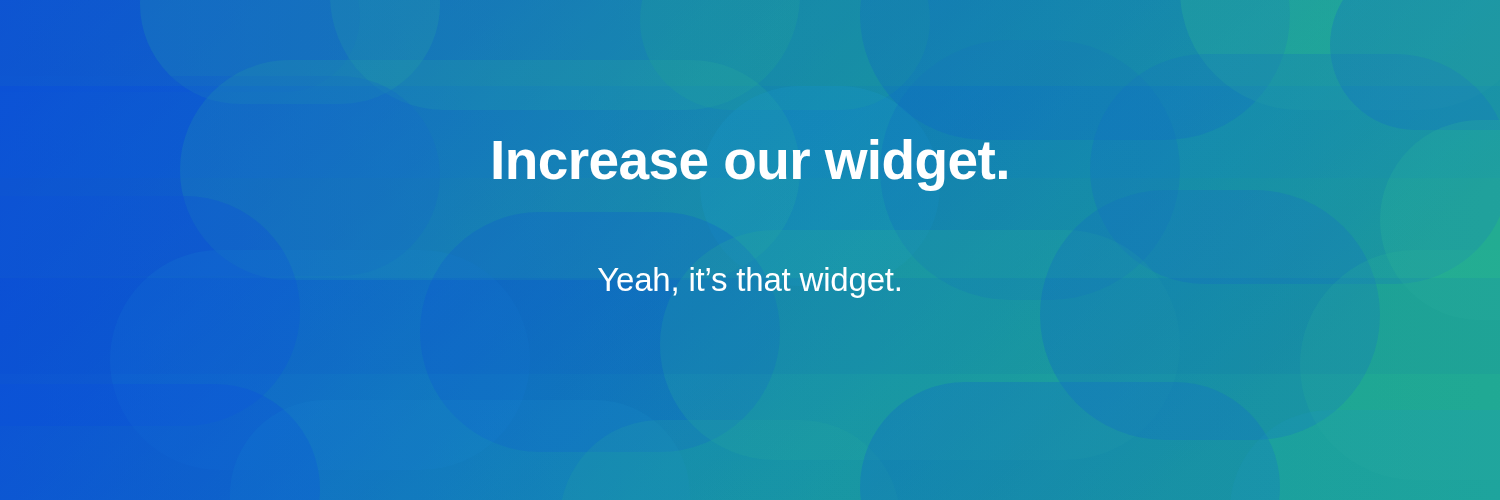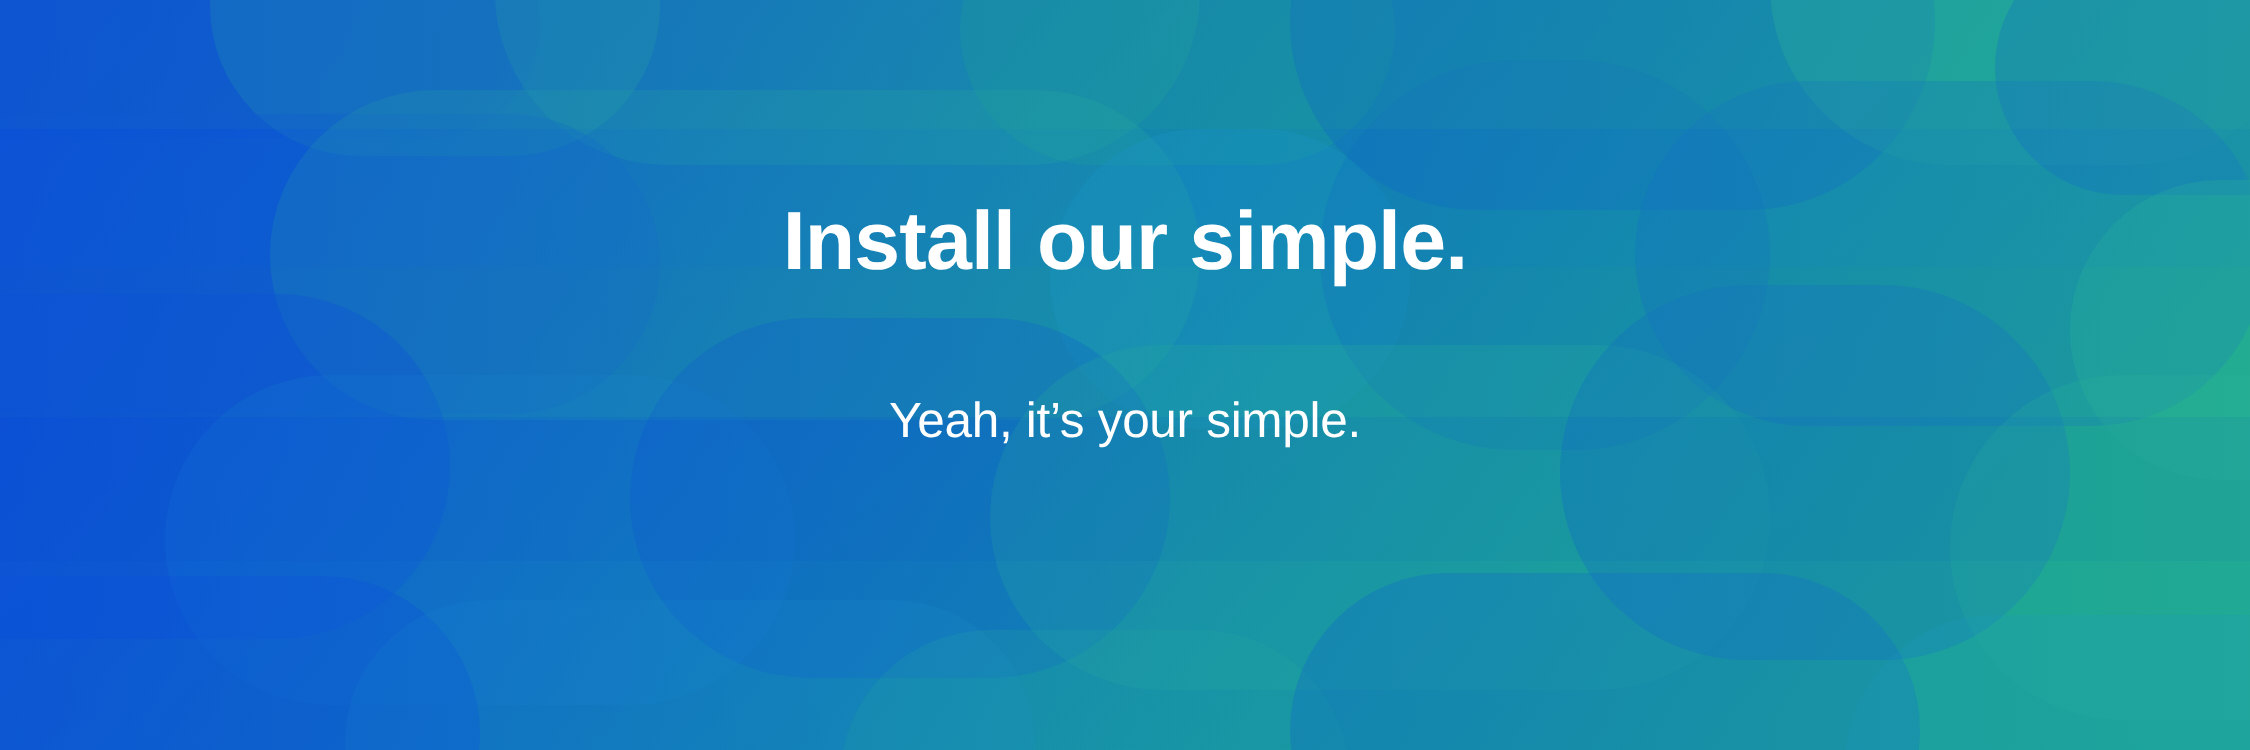--- a/index.html
+++ b/index.html
@@ -138,18 +138,18 @@
         <rect x="0" y="374" width="1500" height="126" fill="#1b8ecf" opacity="0.07"></rect>
       </g>
 
       <rect x="0" y="0" width="1500" height="500" fill="url(#greenWash)" opacity="0.55"></rect>
       <rect x="0" y="0" width="1500" height="500" fill="url(#blueWash)" opacity="0.75"></rect>
     </g>
   </svg>
 
   <div id="content">
     <div id="headline-block">
-      <h1 class="headline headline-line-1">Install our simple.</h1>
+      <h1 class="headline headline-line-1">Increase our widget.</h1>
     </div>
-    <p class="subhead">Yeah, it’s your simple.</p>
+    <p class="subhead">Yeah, it’s that widget.</p>
   </div>
 
 </div>
 
 </body></html>

